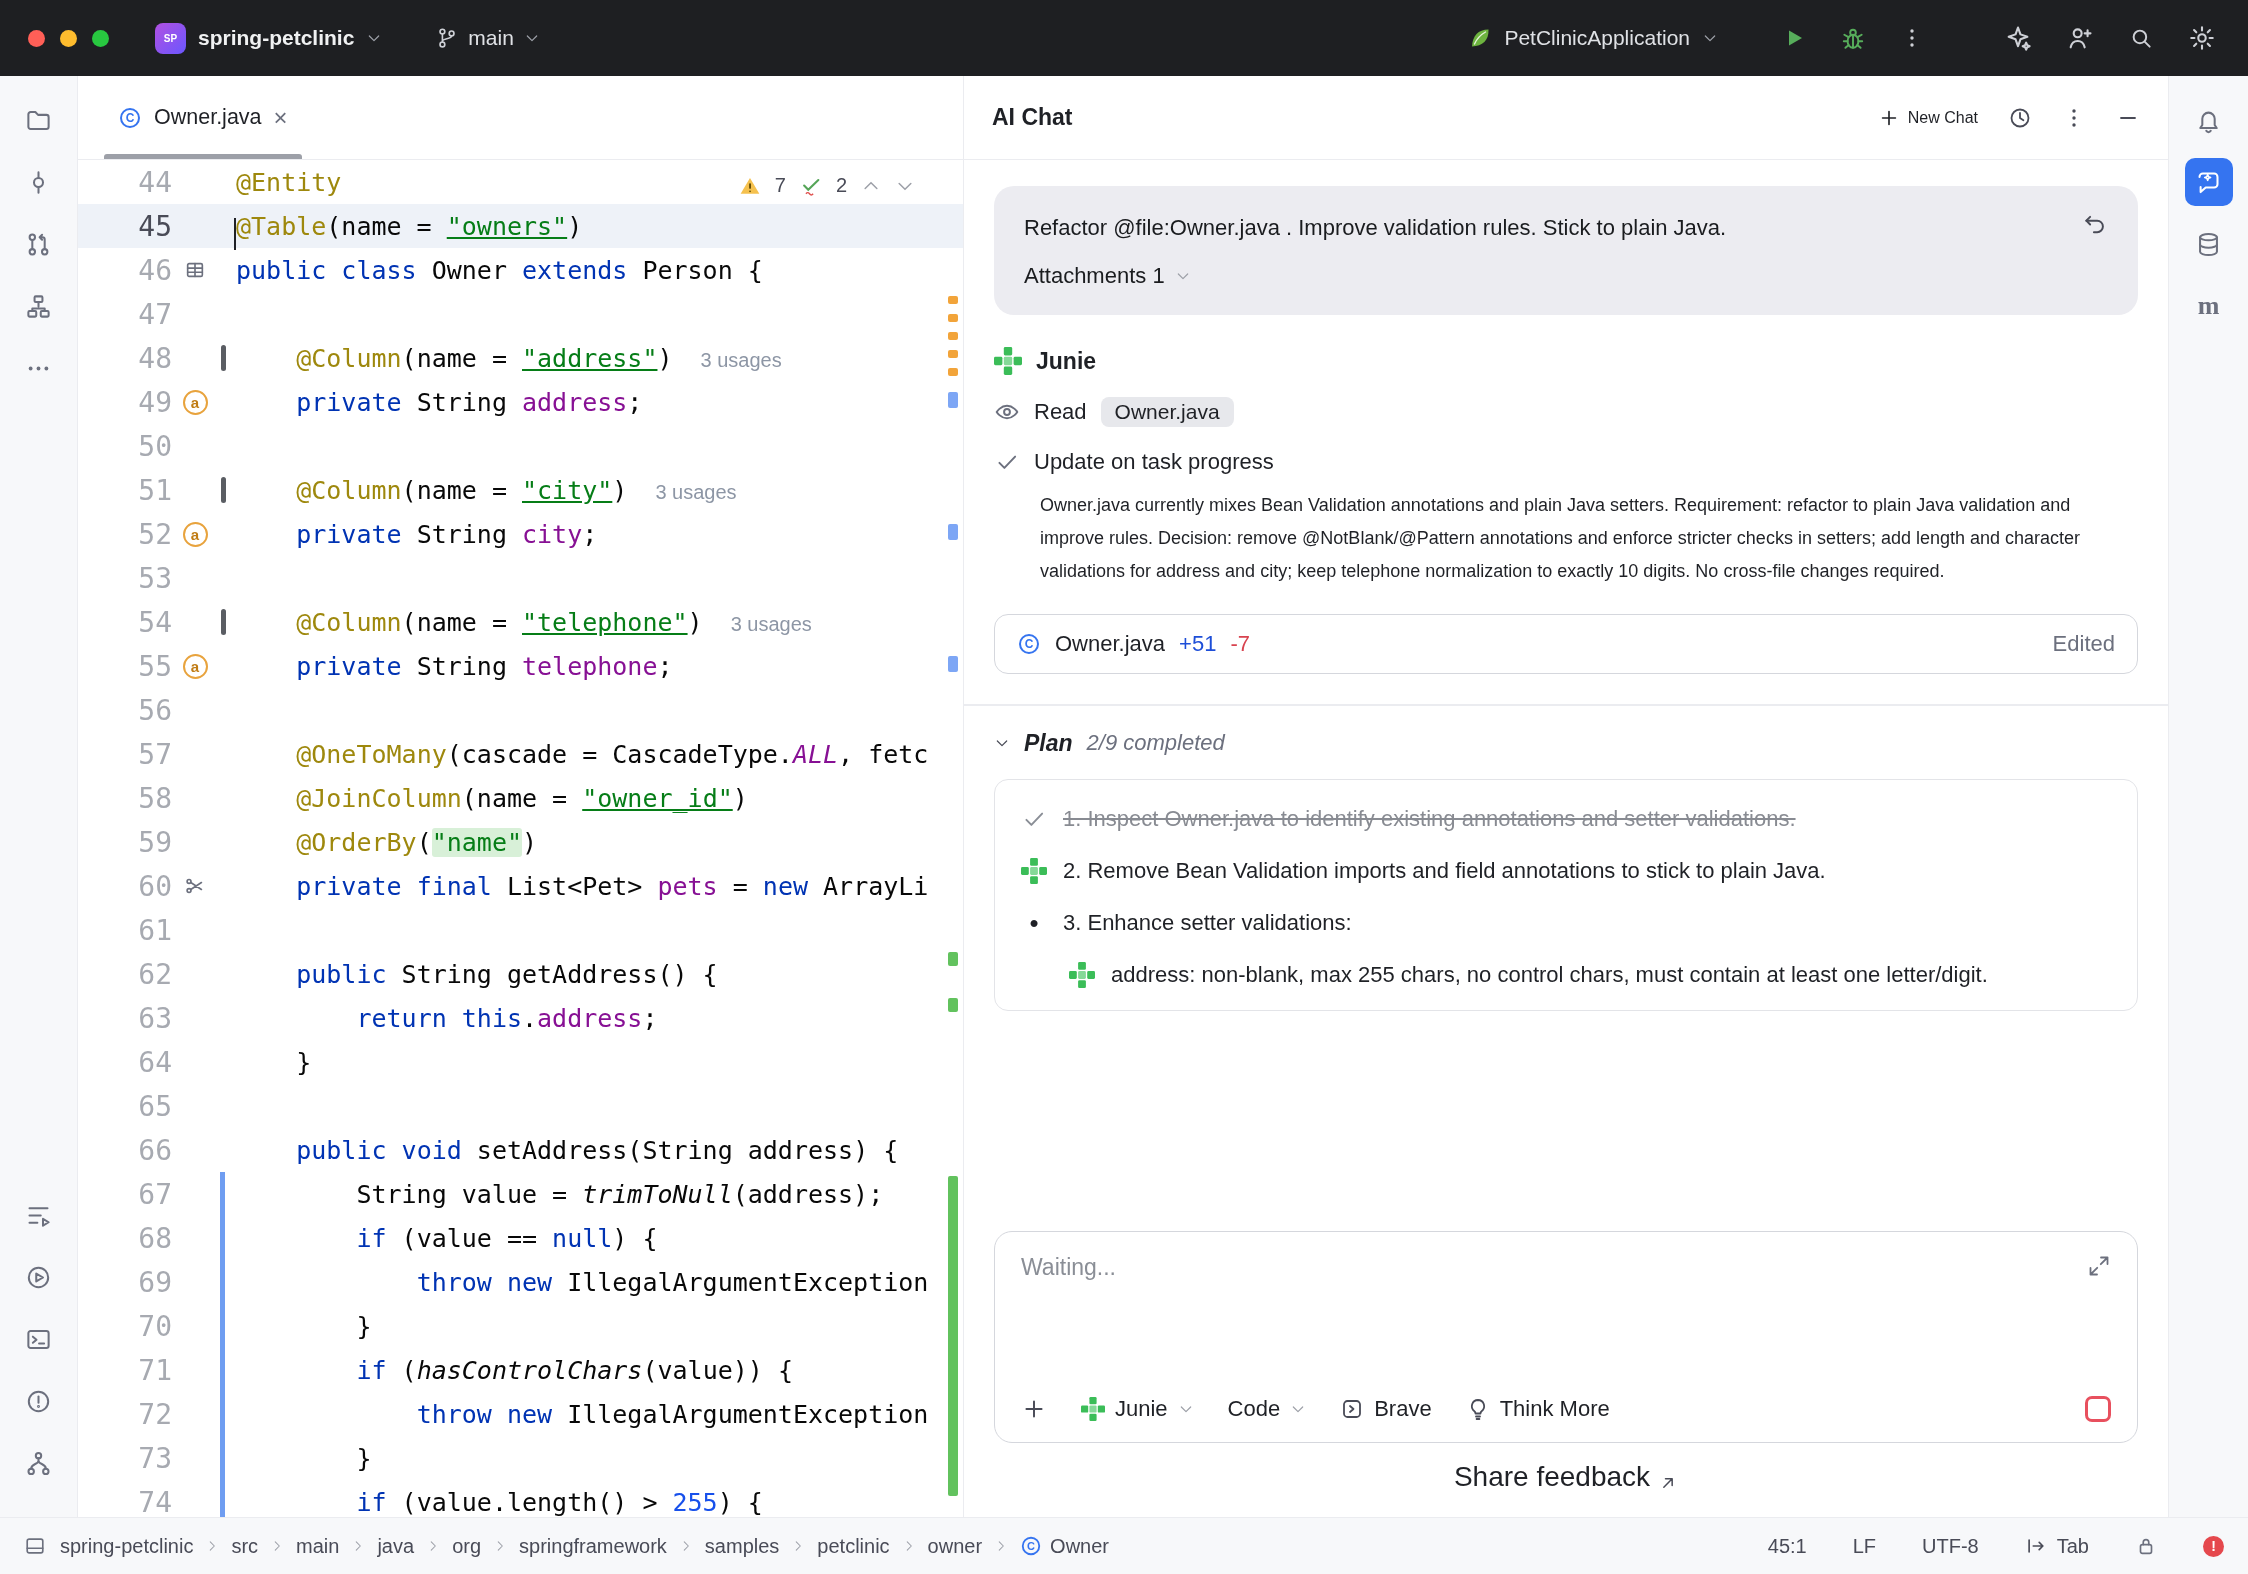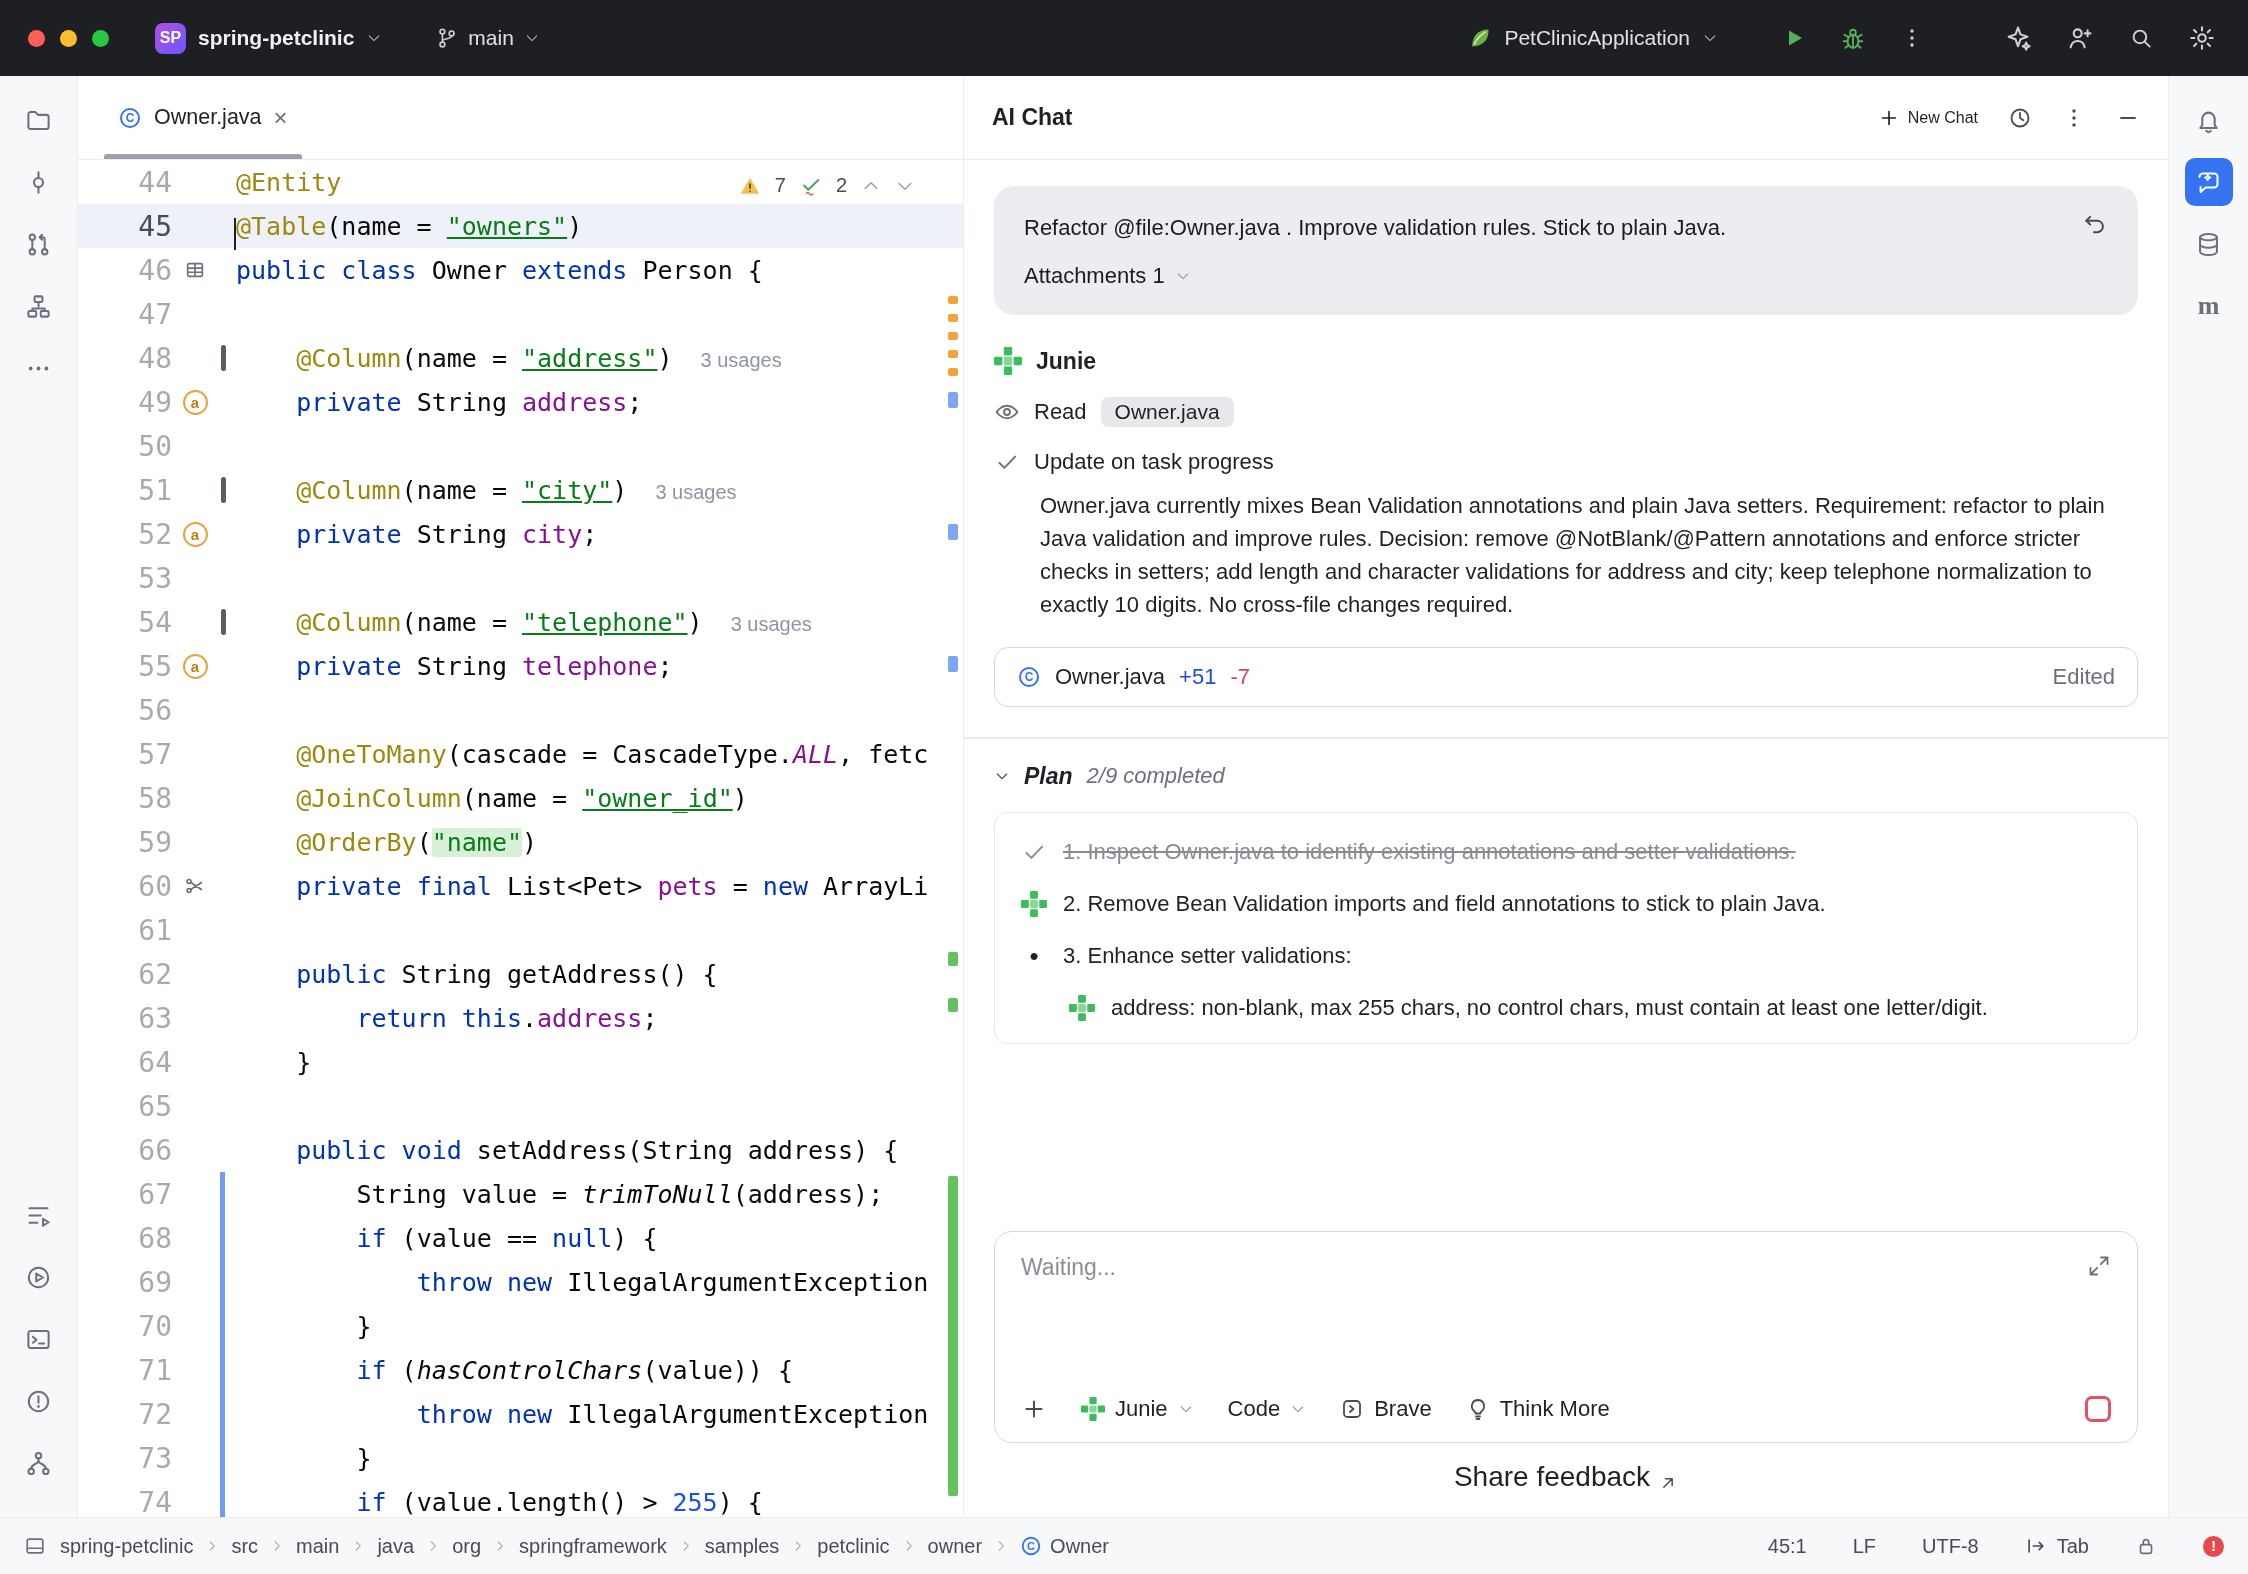--- a/index.html
+++ b/index.html
@@ -7,21 +7,21 @@
   body { font-family:"Liberation Sans", sans-serif; background:#fff; color:#1f2126; }
   .app { width:2248px; height:1574px; display:flex; flex-direction:column; }
 
   
   .titlebar { height:76px; background:#1e1f22; display:flex; align-items:center; flex:0 0 auto; color:#dfe1e5; }
   .traffic { display:flex; gap:15px; padding-left:28px; align-items:center; }
   .tl { width:17px; height:17px; border-radius:50%; }
   .tl.red{background:#ff5f57} .tl.yellow{background:#febc2e} .tl.green{background:#28c840}
   .proj-group { display:flex; align-items:center; gap:12px; margin-left:46px; }
   .proj-badge { width:31px; height:31px; border-radius:8px; background:linear-gradient(135deg,#b150e2,#6b57ff);
-    display:flex; align-items:center; justify-content:center; font-size:16px; font-weight:bold; color:#fff; }
+    display:flex; align-items:center; justify-content:center; font-size:10px; font-weight:bold; color:#fff; }
   .proj-name { font-size:21px; font-weight:600; color:#f0f1f2; }
   .branch-group { display:flex; align-items:center; gap:10px; margin-left:54px; color:#ced0d6; }
   .branch-group .label { font-size:21px; color:#dfe1e5; }
   .tb-spacer { flex:1; }
   .run-group { display:flex; align-items:center; gap:12px; }
   .run-label { font-size:21px; color:#dfe1e5; }
   .tb-icons { display:flex; align-items:center; gap:34px; margin-left:64px; padding-right:32px; }
   .ic { display:inline-flex; align-items:center; justify-content:center; }
   .ic svg { width:100%; height:100%; }
   .ic-16{width:16px;height:16px} .ic-20{width:20px;height:20px} .ic-22{width:22px;height:22px}
@@ -80,21 +80,21 @@
   .new-chat { display:flex; align-items:center; gap:8px; font-size:16px; color:#1f2126; }
   .chat-body { flex:1; display:flex; flex-direction:column; padding:26px 30px 20px; min-height:0; overflow:hidden; }
   .user-card { background:#ececf1; border-radius:20px; padding:26px 30px; }
   .user-card-row { display:flex; align-items:flex-start; gap:16px; }
   .user-text { font-size:22px; line-height:31px; flex:1; color:#1a1c1f; }
   .attach-row { margin-top:20px; display:flex; align-items:center; gap:10px; font-size:22px; color:#1a1c1f; }
   .agent-row { display:flex; align-items:center; gap:14px; margin-top:32px; }
   .agent-name { font-size:23px; font-weight:700; }
   .step-row { display:flex; align-items:center; gap:14px; margin-top:22px; font-size:22px; color:#1f2126; }
   .chip { background:#e7e8ec; border-radius:8px; padding:3px 14px; font-size:21px; color:#1f2126; }
-  .detail { margin:14px 0 0 46px; font-size:22px; line-height:33px; color:#1f2126; }
+  .detail { margin:14px 0 0 46px; font-size:18px; line-height:33px; color:#1f2126; }
   .file-card { margin-top:26px; border:1.5px solid #d5d7dd; border-radius:14px; padding:16px 22px; display:flex; align-items:center; gap:14px; font-size:22px; }
   .diff-add { color:#1d4ed8; } .diff-del { color:#d8434f; }
   .file-status { margin-left:auto; color:#6c707e; }
   .chat-divider { height:1.5px; background:#ebecf0; margin:30px -30px 0; }
   .plan-header { display:flex; align-items:center; gap:14px; margin-top:24px;font-style:italic; }
   .plan-title { font-size:23px; font-weight:700; }
   .plan-progress { font-size:22px; color:#6c707e; }
   .plan-card { margin-top:22px; border:1.5px solid #e3e4e8; border-radius:14px; padding:24px 26px 20px; }
   .plan-item { display:flex; gap:16px; font-size:22px; line-height:30px; margin-bottom:22px; align-items:flex-start; }
   .plan-item:last-child { margin-bottom:0; }

